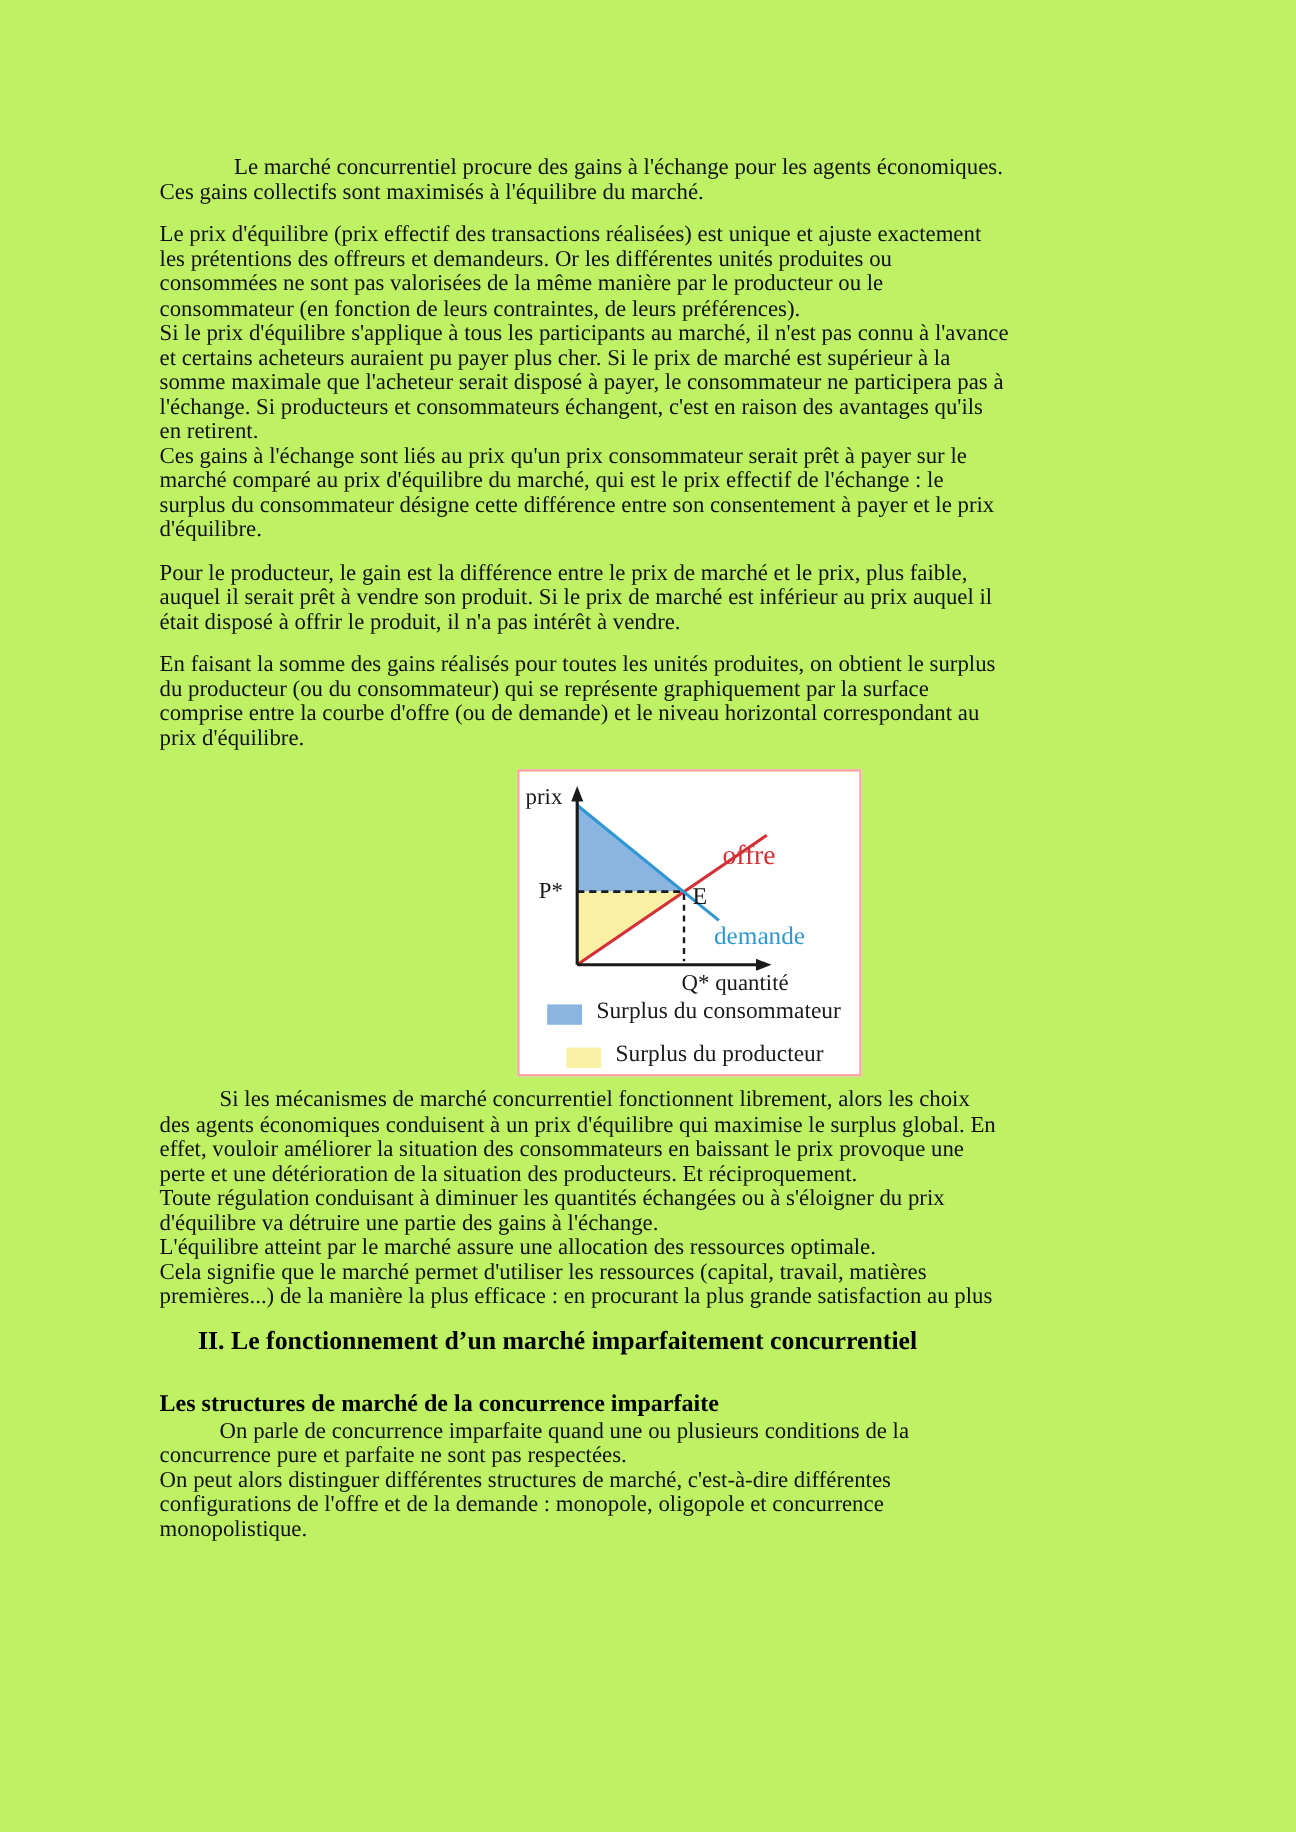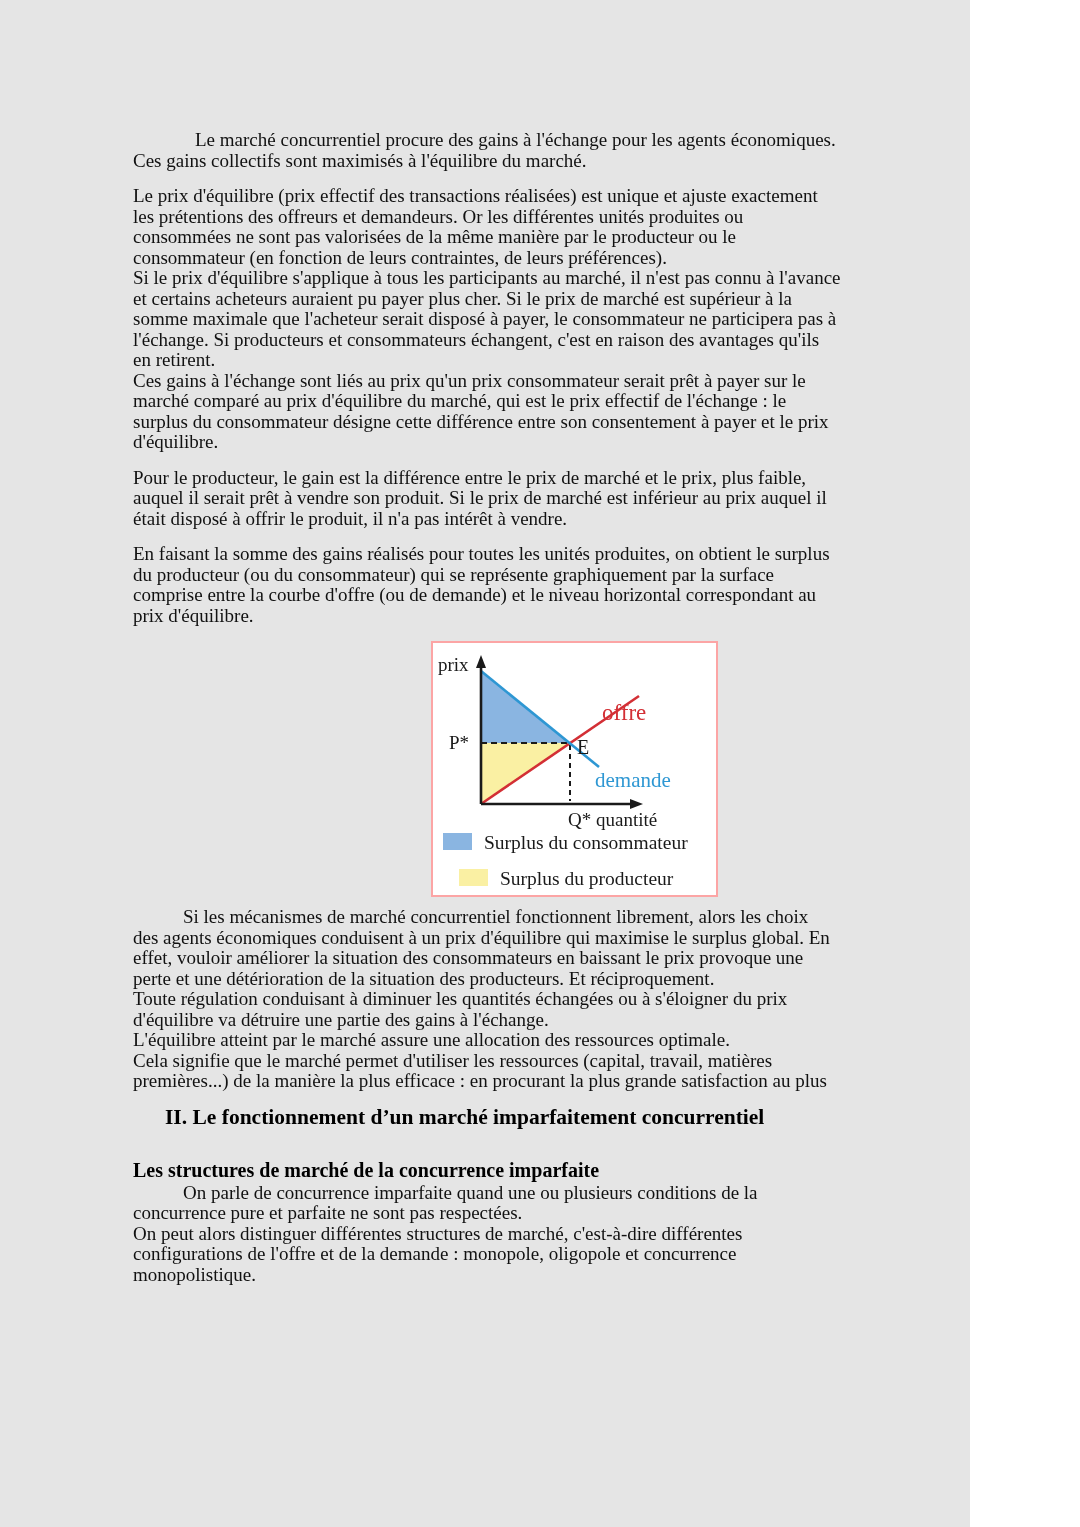--- a/index.html
+++ b/index.html
@@ -1,20 +1,20 @@
 <!DOCTYPE html>
 <html lang="fr"><head>
 <meta charset="utf-8">
 <style>
   html, body { margin: 0; padding: 0; background: #ffffff; }
   .page {
     position: relative;
-    width: 970px;
+    width: 1080px;
     height: 1527px;
-    background: #e5e5e5;
+    background: #bef264;
     font-family: "Liberation Serif", "DejaVu Serif", serif;
     color: #111111;
     overflow: hidden;
   }
   .content {
     position: absolute;
     left: 133px;
     top: 130px;
     width: 880px;
     font-size: 19px;
@@ -46,23 +46,23 @@
     white-space: nowrap;
   }
   .lbl-prix    { left: 5px;   top: 12px; }
   .lbl-pstar   { left: 16px;  top: 90px; }
   .lbl-e       { left: 144px; top: 94px; font-size: 20px; }
   .lbl-offre   { left: 169px; top: 30px; color: #d32f35; font-size: 23px; margin-top: 28px; }
   .lbl-demande { left: 162px; top: 127px; color: #2e97d3; font-size: 21px; }
   .lbl-q       { left: 135px; top: 167px; }
   .legend-row {
     position: absolute;
-    left: 10px;
+    left: 23px;
     display: flex;
-    align-items: flex-start;
+    align-items: flex-end;
     gap: 12px;
   }
   .legend-row-1 { top: 190px; }
   .legend-row-2 { top: 226px; padding-left: 16px; }
   .swatch { width: 29px; height: 17px; display: inline-block; }
   .swatch-consumer { background: #8ab5e1; }
   .swatch-producer { background: #faf0a3; }
   .legend-label { font-size: 19.5px; color: #1a1a1a; }
 
   

